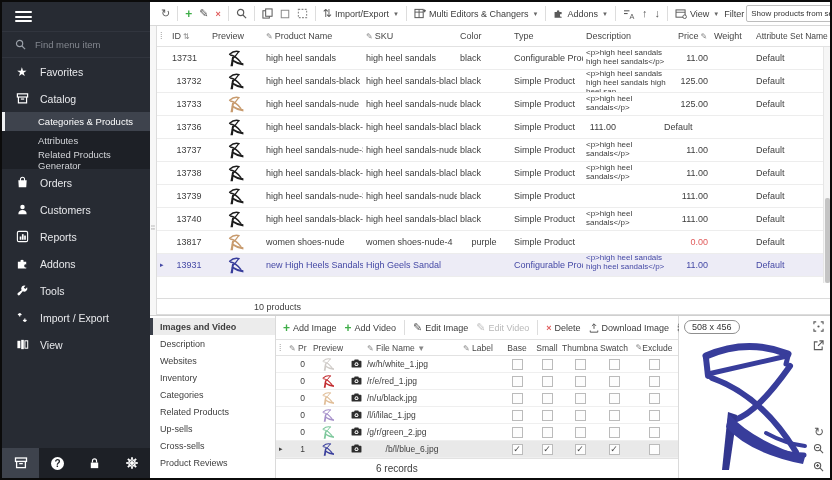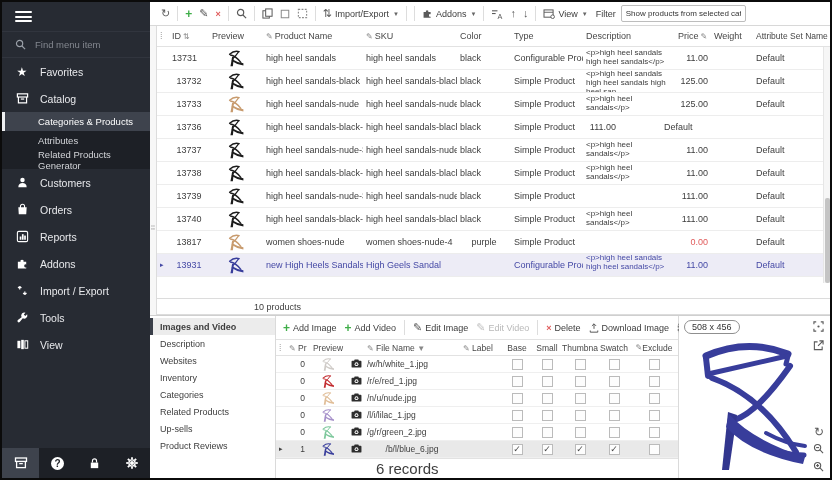--- a/index.html
+++ b/index.html
@@ -63,21 +63,21 @@
   .tab { height:17px; display:flex; align-items:center; padding-left:10px; font-size:9px; color:#3d3d3d; position:relative; cursor:default; }
   .tab.active { background:#ececec; font-weight:bold; }
   .tab.active::before { content:""; position:absolute; left:0; top:0; bottom:0; width:3px; background:#3a3f49; }
   .detail { width:403px; border-right:1px solid #dadada; display:flex; flex-direction:column; min-width:0; }
   .d-toolbar { height:23px; display:flex; align-items:center; padding:0 4px; gap:2px; font-size:9px; color:#3c3c3c; white-space:nowrap; }
   .d-toolbar .disabled { color:#b9b9b9; }
   .d-header { height:17px; display:flex; align-items:center; border-top:1px solid #e2e2e2; border-bottom:1px solid #e2e2e2; font-size:8.5px; color:#474747; }
   .drow { height:17px; display:flex; align-items:center; border-bottom:1px solid #efefef; font-size:8.5px; color:#3d3d3d; }
   .drow.selected { background:#e9e9e9; }
   .checkbox { width:11px; height:11px; border:1px solid #bbb; background:#fdfdfd; display:flex; align-items:center; justify-content:center; font-size:9px; color:#4a4a4a; }
-  .d-footer { flex:1; display:flex; align-items:center; padding-left:100px; font-size:15px; color:#3d3d3d; border-top:1px solid #e2e2e2; }
+  .d-footer { flex:1; display:flex; align-items:center; padding-left:100px; font-size:10px; color:#3d3d3d; border-top:1px solid #e2e2e2; }
 
   .img-panel { flex:1; position:relative; background:#fff; }
   .size-badge { position:absolute; top:4px; left:5px; border:1px solid #8f8f8f; border-radius:8px; padding:1px 7px; font-size:9px; color:#333; background:#fff; z-index:2; }
   .ip-ico { position:absolute; right:6px; color:#5a5a5a; font-size:12px; line-height:1; }
   .big-shoe { position:absolute; left:8px; top:18px; }
 </style>
 </head>
 <body>
 
 <div class="app">
@@ -119,34 +119,34 @@
         <div class="submenu-item">
             <span>Attributes</span>
           </div>
         <div class="submenu-item">
             <span>Related Products Generator</span>
           </div>
       </div>
       <div class="menu-item">
         <span class="mi-icon">
           <svg width="13" height="13" viewBox="0 0 14 14">
-              <circle cx="7" cy="4.2" r="2.4" fill="#fff"></circle>
-              <path d="M2.5 12 C2.5 8.8 4.5 7.6 7 7.6 C9.5 7.6 11.5 8.8 11.5 12 Z" fill="#fff"></path>
-            </svg>
-        </span>
-        <span>Customers</span>
+              <path d="M2.5 4.5 H11.5 L11 12 H3 Z" fill="#fff"></path>
+              <path d="M4.8 5.5 V3.5 C4.8 2.2 5.7 1.4 7 1.4 C8.3 1.4 9.2 2.2 9.2 3.5 V5.5" fill="none" stroke="#fff" stroke-width="1.2"></path>
+            </svg>
+        </span>
+        <span>Orders</span>
       </div>
       <div class="menu-item">
         <span class="mi-icon">
           <svg width="13" height="13" viewBox="0 0 14 14">
-              <path d="M2.5 4.5 H11.5 L11 12 H3 Z" fill="#fff"></path>
-              <path d="M4.8 5.5 V3.5 C4.8 2.2 5.7 1.4 7 1.4 C8.3 1.4 9.2 2.2 9.2 3.5 V5.5" fill="none" stroke="#fff" stroke-width="1.2"></path>
-            </svg>
-        </span>
-        <span>Orders</span>
+              <circle cx="7" cy="4.2" r="2.4" fill="#fff"></circle>
+              <path d="M2.5 12 C2.5 8.8 4.5 7.6 7 7.6 C9.5 7.6 11.5 8.8 11.5 12 Z" fill="#fff"></path>
+            </svg>
+        </span>
+        <span>Customers</span>
       </div>
       <div class="menu-item">
         <span class="mi-icon">
           <svg width="13" height="13" viewBox="0 0 14 14">
               <rect x="1.5" y="1.5" width="11" height="11" rx="1.5" fill="none" stroke="#fff" stroke-width="1.2"></rect>
               <rect x="4" y="7" width="1.8" height="3.5" fill="#fff"></rect>
               <rect x="6.4" y="4.5" width="1.8" height="6" fill="#fff"></rect>
               <rect x="8.8" y="6" width="1.8" height="4.5" fill="#fff"></rect>
             </svg>
         </span>
@@ -156,33 +156,33 @@
         <span class="mi-icon">
           <svg width="13" height="13" viewBox="0 0 14 14">
               <path d="M2 5 H5 A1.6 1.6 0 1 1 8 5 H11 V8 A1.6 1.6 0 1 0 11 11 V12.5 H2 Z" fill="#fff"></path>
             </svg>
         </span>
         <span>Addons</span>
       </div>
       <div class="menu-item">
         <span class="mi-icon">
           <svg width="13" height="13" viewBox="0 0 14 14">
-              <path d="M4 6 V2.5 M4 2.5 L2.2 4.3 M4 2.5 L5.8 4.3" stroke="#fff" stroke-width="1.3" fill="none"></path>
-              <path d="M9.5 8 V11.5 M9.5 11.5 L7.7 9.7 M9.5 11.5 L11.3 9.7" stroke="#fff" stroke-width="1.3" fill="none"></path>
-            </svg>
-        </span>
-        <span>Import / Export</span>
+              <path d="M12 3.6 A3.4 3.4 0 0 1 7.3 7.9 L4 11.8 A1.4 1.4 0 0 1 2 9.8 L6 6.6 A3.4 3.4 0 0 1 10.2 1.8 L8.4 3.8 L10 5.4 Z" fill="#fff"></path>
+            </svg>
+        </span>
+        <span>Tools</span>
       </div>
       <div class="menu-item">
         <span class="mi-icon">
           <svg width="13" height="13" viewBox="0 0 14 14">
-              <path d="M12 3.6 A3.4 3.4 0 0 1 7.3 7.9 L4 11.8 A1.4 1.4 0 0 1 2 9.8 L6 6.6 A3.4 3.4 0 0 1 10.2 1.8 L8.4 3.8 L10 5.4 Z" fill="#fff"></path>
-            </svg>
-        </span>
-        <span>Tools</span>
+              <path d="M4 6 V2.5 M4 2.5 L2.2 4.3 M4 2.5 L5.8 4.3" stroke="#fff" stroke-width="1.3" fill="none"></path>
+              <path d="M9.5 8 V11.5 M9.5 11.5 L7.7 9.7 M9.5 11.5 L11.3 9.7" stroke="#fff" stroke-width="1.3" fill="none"></path>
+            </svg>
+        </span>
+        <span>Import / Export</span>
       </div>
       <div class="menu-item">
         <span class="mi-icon">
           <svg width="13" height="13" viewBox="0 0 14 14">
               <rect x="1.5" y="3" width="3.2" height="8" fill="#fff"></rect>
               <rect x="5.6" y="2" width="2.8" height="10" fill="#fff"></rect>
               <rect x="9.6" y="3" width="3" height="8" fill="none" stroke="#fff" stroke-width="1.1"></rect>
             </svg>
         </span>
         <span>View</span>
@@ -266,20 +266,31 @@
             <rect x="1.5" y="1.5" width="9" height="9" fill="none" stroke="#8a8a8a" stroke-width="1.2" stroke-dasharray="2 1.5"></rect>
           </svg>
       </span>
       <span class="tb-sep"></span>
       <span class="tb-btn">
         <span class="tb-ico">⇅</span>
         <span>Import/Export</span>
           <span class="caret">▼</span>
       </span>
       <span class="tb-sep"></span>
+      <span class="tb-btn">
+        <svg width="12" height="11" viewBox="0 0 13 12">
+            <rect x="1" y="1.5" width="9" height="9" fill="none" stroke="#5a5a5a" stroke-width="1.1"></rect>
+            <line x1="1" y1="4.5" x2="10" y2="4.5" stroke="#5a5a5a"></line>
+            <line x1="5.5" y1="1.5" x2="5.5" y2="10.5" stroke="#5a5a5a"></line>
+            <line x1="10" y1="3" x2="13" y2="3" stroke="#5a5a5a" stroke-width="1.2"></line>
+            <line x1="11.5" y1="1.5" x2="11.5" y2="4.5" stroke="#5a5a5a" stroke-width="1.2"></line>
+          </svg>
+        <span>Multi Editors &amp; Changers</span>
+          <span class="caret">▼</span>
+      </span>
       <span class="tb-sep"></span>
       <span class="tb-btn">
         <svg width="11" height="11" viewBox="0 0 14 14">
             <path d="M2 5 H5 A1.6 1.6 0 1 1 8 5 H11 V8 A1.6 1.6 0 1 0 11 11 V12.5 H2 Z" fill="#5a5a5a"></path>
           </svg>
         <span>Addons</span>
           <span class="caret">▼</span>
       </span>
       <span class="tb-sep"></span>
       <span class="tb-btn">
@@ -556,20 +567,21 @@
 
     <div class="bottom">
       <div class="tabs" id="detail-tabs">
           <div class="tab active">Images and Video</div>
           <div class="tab">Description</div>
           <div class="tab">Websites</div>
           <div class="tab">Inventory</div>
           <div class="tab">Categories</div>
           <div class="tab">Related Products</div>
           <div class="tab">Up-sells</div>
+          <div class="tab">Cross-sells</div>
           <div class="tab">Product Reviews</div>
         </div>
 
       <div class="detail">
         <div class="d-toolbar">
           <span class="tb-btn">
               <span class="green">+</span>
               <span>Add Image</span>
             </span>
           <span class="tb-btn">
@@ -702,21 +714,21 @@
                   <path d="M4 7 Q10 8 16 15.5" stroke="#e0bd97" stroke-width="1.6" fill="none" stroke-linecap="round"></path>
                   <path d="M13.5 3 Q9.5 9 6.3 11" stroke="#e0bd97" stroke-width="1.4" fill="none" stroke-linecap="round"></path>
                 </svg>
               </span>
               <span class="cell" style="width: 16px;"><svg width="11" height="9" viewBox="0 0 12 10">
                   <rect x="0.5" y="2" width="11" height="7.5" rx="1" fill="#2e2e2e"></rect>
                   <rect x="3.5" y="0.5" width="5" height="2.5" rx="0.8" fill="#2e2e2e"></rect>
                   <circle cx="6" cy="5.7" r="2.1" fill="#fff"></circle>
                   <circle cx="6" cy="5.7" r="1.1" fill="#2e2e2e"></circle>
                 </svg></span>
-              <span class="cell" style="width: 96px;">/n/u/nude.jpg</span>
+              <span class="cell" style="width: 96px;">/n/u/black.jpg</span>
               <span class="cell" style="width: 42px;"></span>
               <span class="cell center" style="width: 30px;">
                 <span class="checkbox"></span>
               </span>
               <span class="cell center" style="width: 30px;">
                 <span class="checkbox"></span>
               </span>
               <span class="cell center" style="width: 36px;">
                 <span class="checkbox"></span>
               </span>

